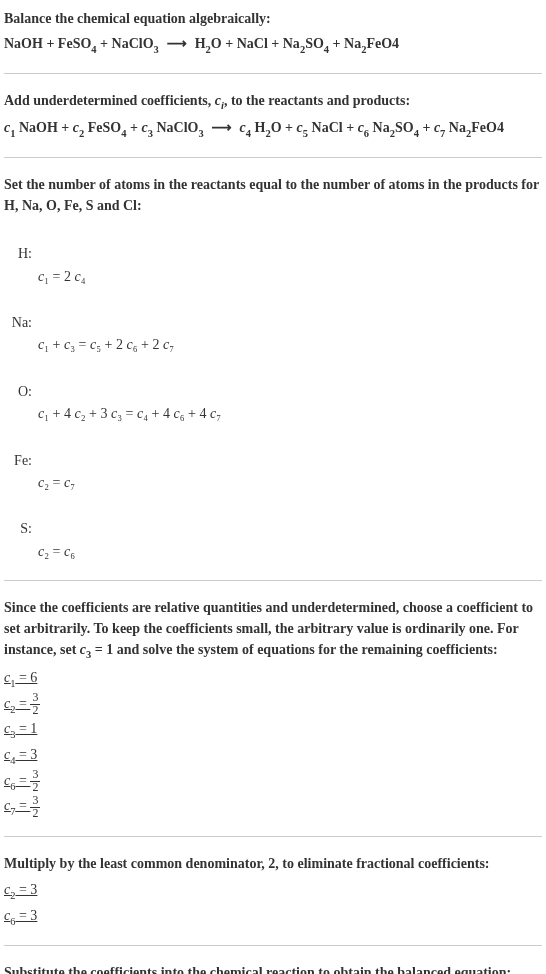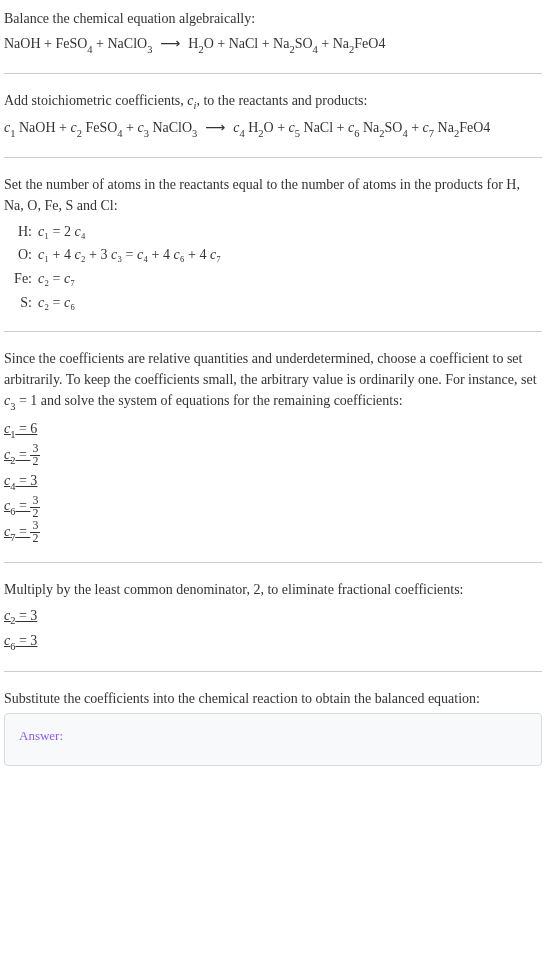--- a/index.html
+++ b/index.html
@@ -11,20 +11,21 @@
       font-family: Georgia, 'Times New Roman', serif;
       font-size: 14px;
       color: #333;
       background: #fff;
       width: 546px;
       padding: 8px 4px;
       line-height: 1.5;
     }
     .section {
       margin-bottom: 4px;
+      font-weight: bold;
     }
     hr {
       border: none;
       border-top: 1px solid #ccc;
       margin: 16px 0;
     }
     .sub {
       font-size: 0.75em;
       vertical-align: sub;
       position: relative;
@@ -45,20 +46,21 @@
       align-items: center;
       line-height: 1.7;
     }
     .eq-label {
       width: 34px;
       text-align: right;
       padding-right: 6px;
     }
     .eq-body {
       flex: 1;
+      margin-top: 45px;
     }
     .coef-row {
       line-height: 1.7;
       text-decoration: underline;
     }
     .frac {
       display: inline-block;
       vertical-align: middle;
       text-align: center;
       font-size: 0.85em;
@@ -92,35 +94,39 @@
 <div class="section">
   <span>Balance the chemical equation algebraically:</span>
 </div>
 <div class="section">
   <span>NaOH + FeSO</span><span class="sub">4</span><span> + NaClO</span><span class="sub">3</span><span class="arrow"> ⟶ </span><span>H</span><span class="sub">2</span><span>O + NaCl + Na</span><span class="sub">2</span><span>SO</span><span class="sub">4</span><span> + Na</span><span class="sub">2</span><span>FeO4</span>
 </div>
 
 <hr>
 
 <div class="section">
-  <span>Add stoichiometric coefficients, </span><span class="italic">c</span><span class="sub italic">i</span><span>, to the reactants and products:</span>
+  <span>Add underdetermined coefficients, </span><span class="italic">c</span><span class="sub italic">i</span><span>, to the reactants and products:</span>
 </div>
 <div class="section">
   <span class="italic">c</span><span class="sub">1</span><span> NaOH + </span><span class="italic">c</span><span class="sub">2</span><span> FeSO</span><span class="sub">4</span><span> + </span><span class="italic">c</span><span class="sub">3</span><span> NaClO</span><span class="sub">3</span><span class="arrow"> ⟶ </span><span class="italic">c</span><span class="sub">4</span><span> H</span><span class="sub">2</span><span>O + </span><span class="italic">c</span><span class="sub">5</span><span> NaCl + </span><span class="italic">c</span><span class="sub">6</span><span> Na</span><span class="sub">2</span><span>SO</span><span class="sub">4</span><span> + </span><span class="italic">c</span><span class="sub">7</span><span> Na</span><span class="sub">2</span><span>FeO4</span>
 </div>
 
 <hr>
 
 <div class="section">
   <span>Set the number of atoms in the reactants equal to the number of atoms in the products for H, Na, O, Fe, S and Cl:</span>
 </div>
 <div class="equation-block" id="atoms-block">
     <div class="eq-row">
       <div class="eq-label">H:</div>
       <div class="eq-body"><span class="italic">c</span>₁ = 2 <span class="italic">c</span>₄</div>
+    </div>
+    <div class="eq-row">
+      <div class="eq-label">Na:</div>
+      <div class="eq-body"><span class="italic">c</span>₁ + <span class="italic">c</span>₃ = <span class="italic">c</span>₅ + 2 <span class="italic">c</span>₆ + 2 <span class="italic">c</span>₇</div>
     </div>
     <div class="eq-row">
       <div class="eq-label">O:</div>
       <div class="eq-body"><span class="italic">c</span>₁ + 4 <span class="italic">c</span>₂ + 3 <span class="italic">c</span>₃ = <span class="italic">c</span>₄ + 4 <span class="italic">c</span>₆ + 4 <span class="italic">c</span>₇</div>
     </div>
     <div class="eq-row">
       <div class="eq-label">Fe:</div>
       <div class="eq-body"><span class="italic">c</span>₂ = <span class="italic">c</span>₇</div>
     </div>
     <div class="eq-row">
@@ -130,20 +136,21 @@
   </div>
 
 <hr>
 
 <div class="section">
   <span>Since the coefficients are relative quantities and underdetermined, choose a coefficient to set arbitrarily. To keep the coefficients small, the arbitrary value is ordinarily one. For instance, set </span><span class="italic">c</span><span class="sub">3</span><span> = 1 and solve the system of equations for the remaining coefficients:</span>
 </div>
 <div class="equation-block" id="coefs1-block">
     <div class="coef-row"><span class="italic">c</span><span class="sub">1</span> = 6</div>
     <div class="coef-row"><span class="italic">c</span><span class="sub">2</span> = <span class="frac"><span class="num">3</span><span class="den">2</span></span></div>
+    <div class="coef-row"><span class="italic">c</span><span class="sub">3</span> = 1</div>
     <div class="coef-row"><span class="italic">c</span><span class="sub">4</span> = 3</div>
     <div class="coef-row"><span class="italic">c</span><span class="sub">6</span> = <span class="frac"><span class="num">3</span><span class="den">2</span></span></div>
     <div class="coef-row"><span class="italic">c</span><span class="sub">7</span> = <span class="frac"><span class="num">3</span><span class="den">2</span></span></div>
   </div>
 
 <hr>
 
 <div class="section">
   <span>Multiply by the least common denominator, 2, to eliminate fractional coefficients:</span>
 </div>

